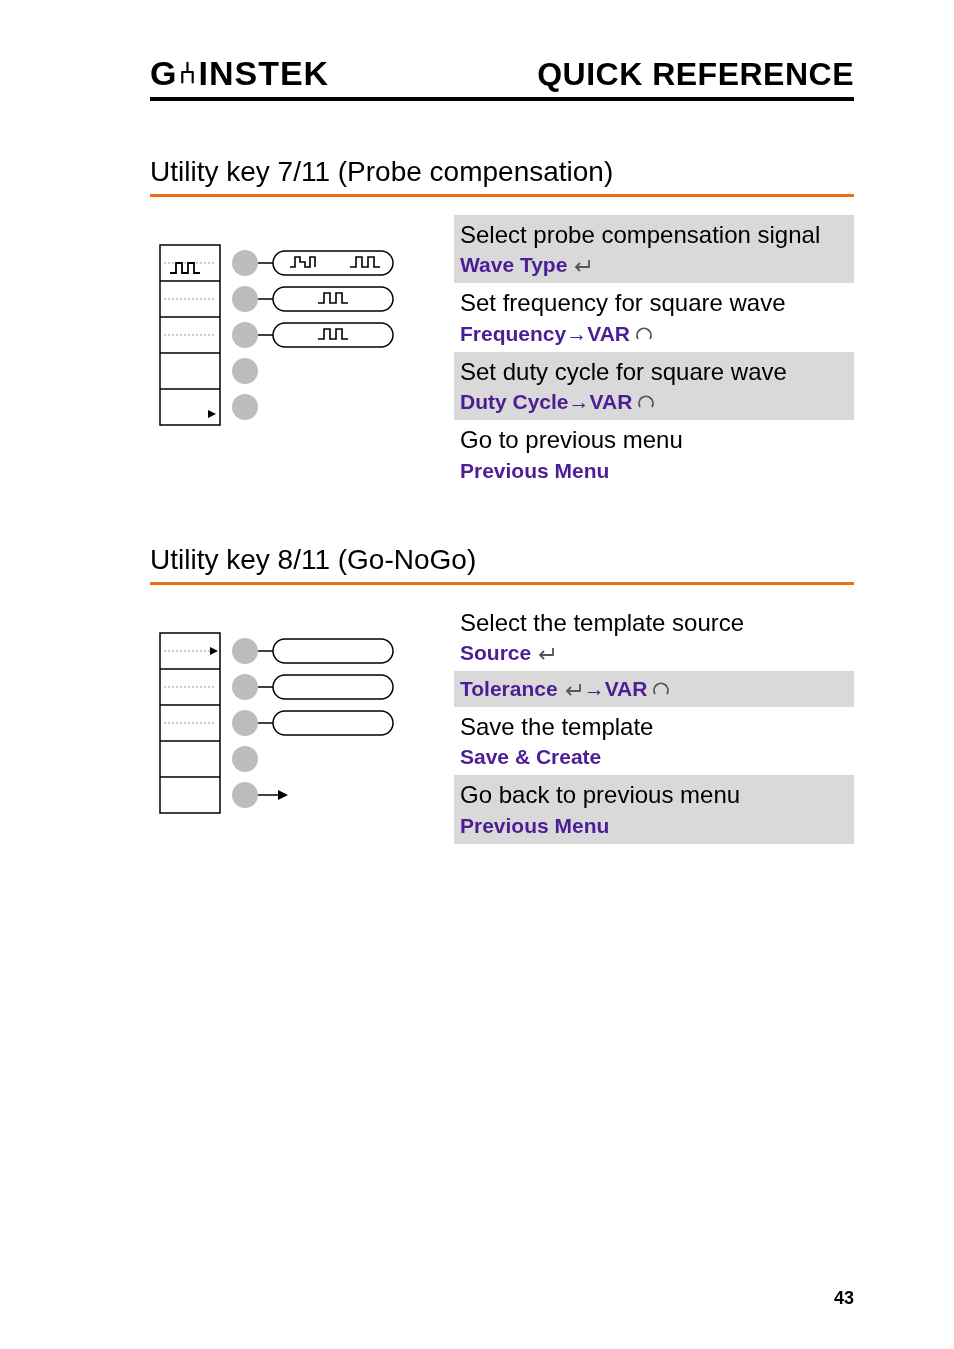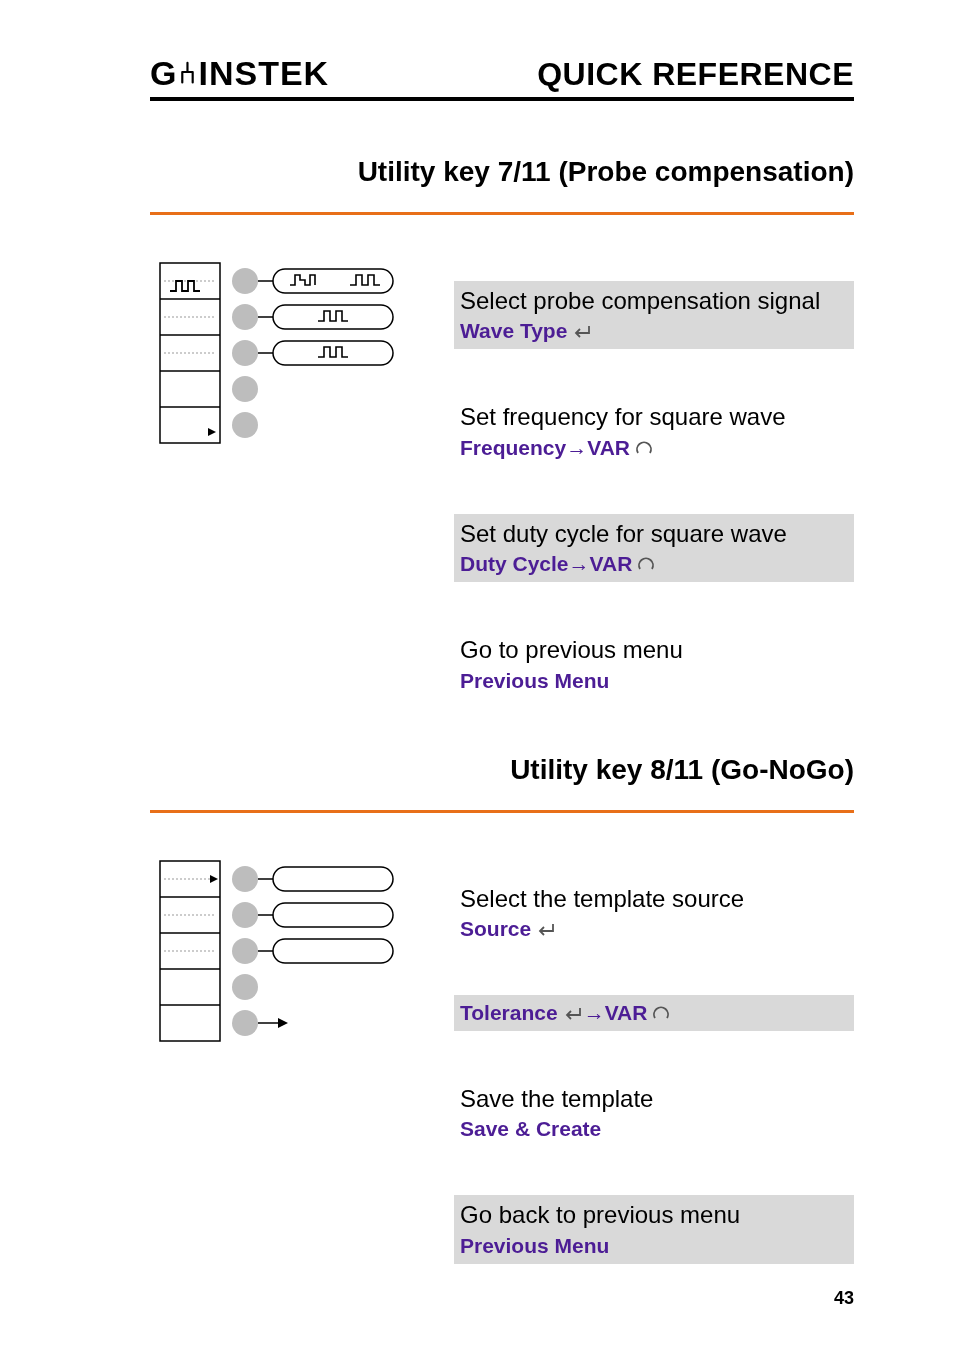--- a/index.html
+++ b/index.html
@@ -41,25 +41,24 @@
     font-size: 32px;
     font-weight: 700;
     letter-spacing: 0.5px;
   }
 
   .section {
     margin-top: 55px;
   }
   .section h2 {
     font-size: 28px;
-    font-weight: 700;
+    font-weight: 400;
     margin: 0 0 8px 0;
-    padding-bottom: 24px;
+    padding-bottom: 6px;
     border-bottom: 3px solid #e86f18;
-    text-align: right;
   }
 
   .block {
     display: flex;
     align-items: flex-start;
     margin-top: 18px;
   }
 
   
   .diagram {
@@ -68,21 +67,20 @@
   }
   .diagram svg { display:block; }
 
   
   .descs {
     flex: 1 1 auto;
     margin-left: 24px;
   }
   .row {
     padding: 4px 6px 6px 6px;
-    margin-top: 48px;
   }
   .row .title {
     font-size: 24px;
     font-weight: 400;
     line-height: 1.35;
   }
   .row .action {
     font-size: 21px;
     font-weight: 700;
     color: #4c1d95;

